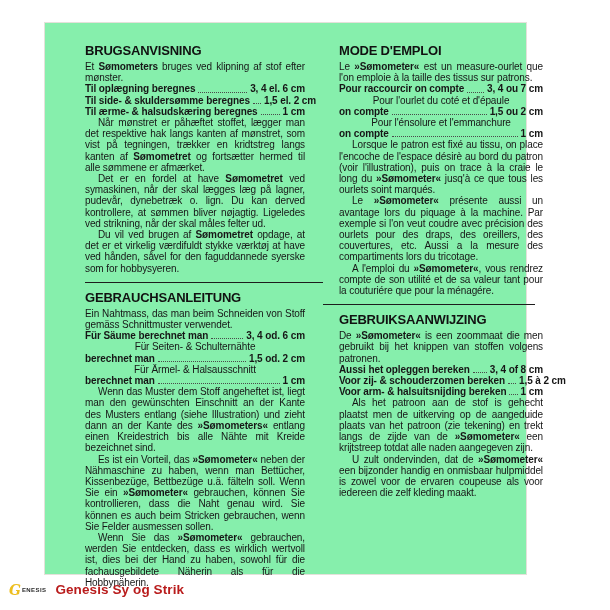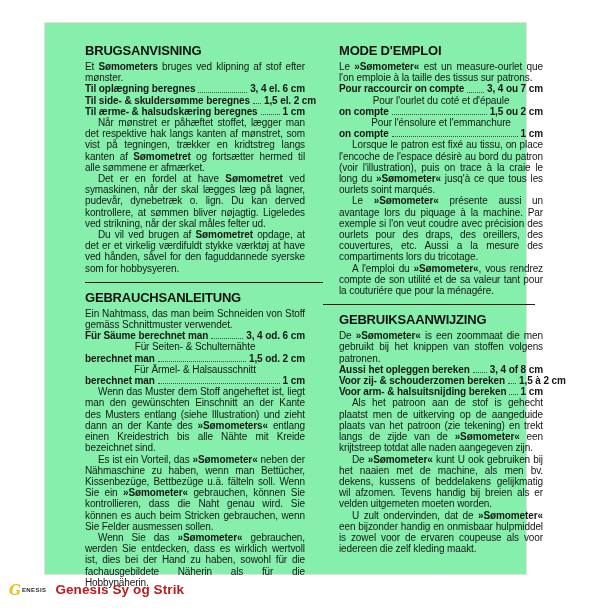--- a/index.html
+++ b/index.html
@@ -137,21 +137,20 @@
           <span class="mlab">Voor zij- &amp; schouderzomen bereken</span>
           <span class="dots"></span>
           <span class="mval">1,5 à 2 cm</span>
         </div>
         <div class="mrow">
           <span class="mlab">Voor arm- &amp; halsuitsnijding bereken</span>
           <span class="dots"></span>
           <span class="mval">1 cm</span>
         </div>
         <div class="para ind">Als het patroon aan de stof is gehecht plaatst men de uitkerving op de aangeduide plaats van het patroon (zie tekening) en trekt langs de zijde van de <b>»Sømometer«</b> een krijtstreep totdat alle naden aangegeven zijn.</div>
-        <div class="para ind">De <b>»Sømometer«</b> kunt U ook gebruiken bij het naaien met de machine, als men bv. dekens, kussens of beddelakens gelijkmatig wil afzomen. Tevens handig bij breien als er velden uitgemeten moeten worden.</div>
         <div class="para ind">U zult ondervinden, dat de <b>»Sømometer«</b> een bijzonder handig en onmisbaar hulpmiddel is zowel voor de ervaren coupeuse als voor iedereen die zelf kleding maakt.</div>
       </section>
   </div>
 </div>
 
 <div class="footer">
   <span class="logo">
     <span class="logo-g">G</span>
       <span class="logo-rest">ENESIS</span>
   </span>

